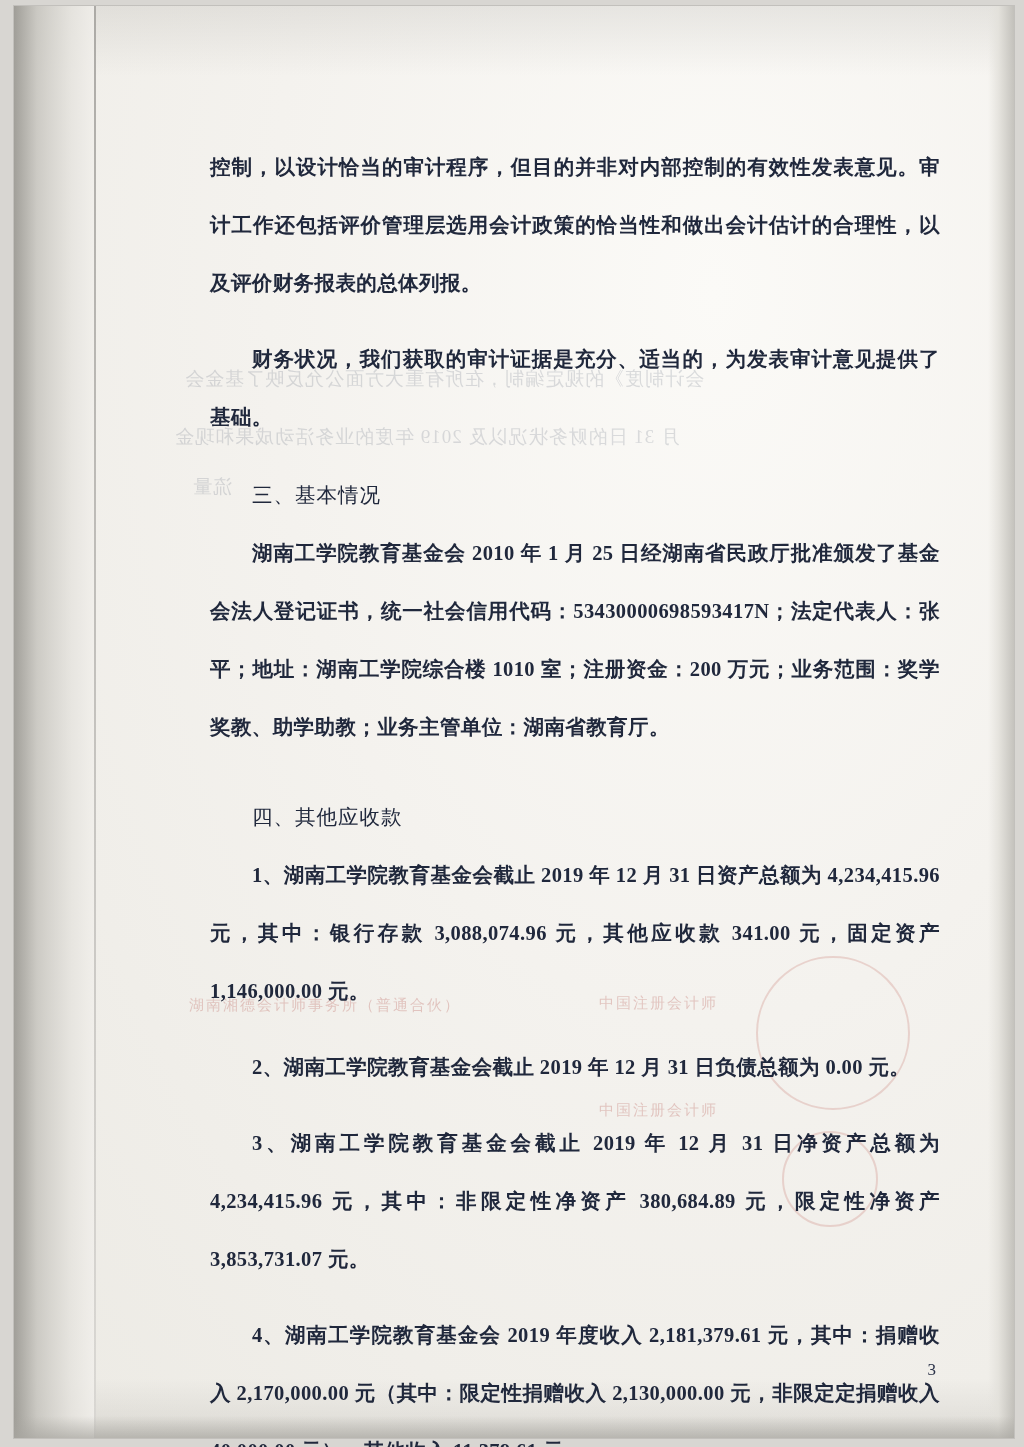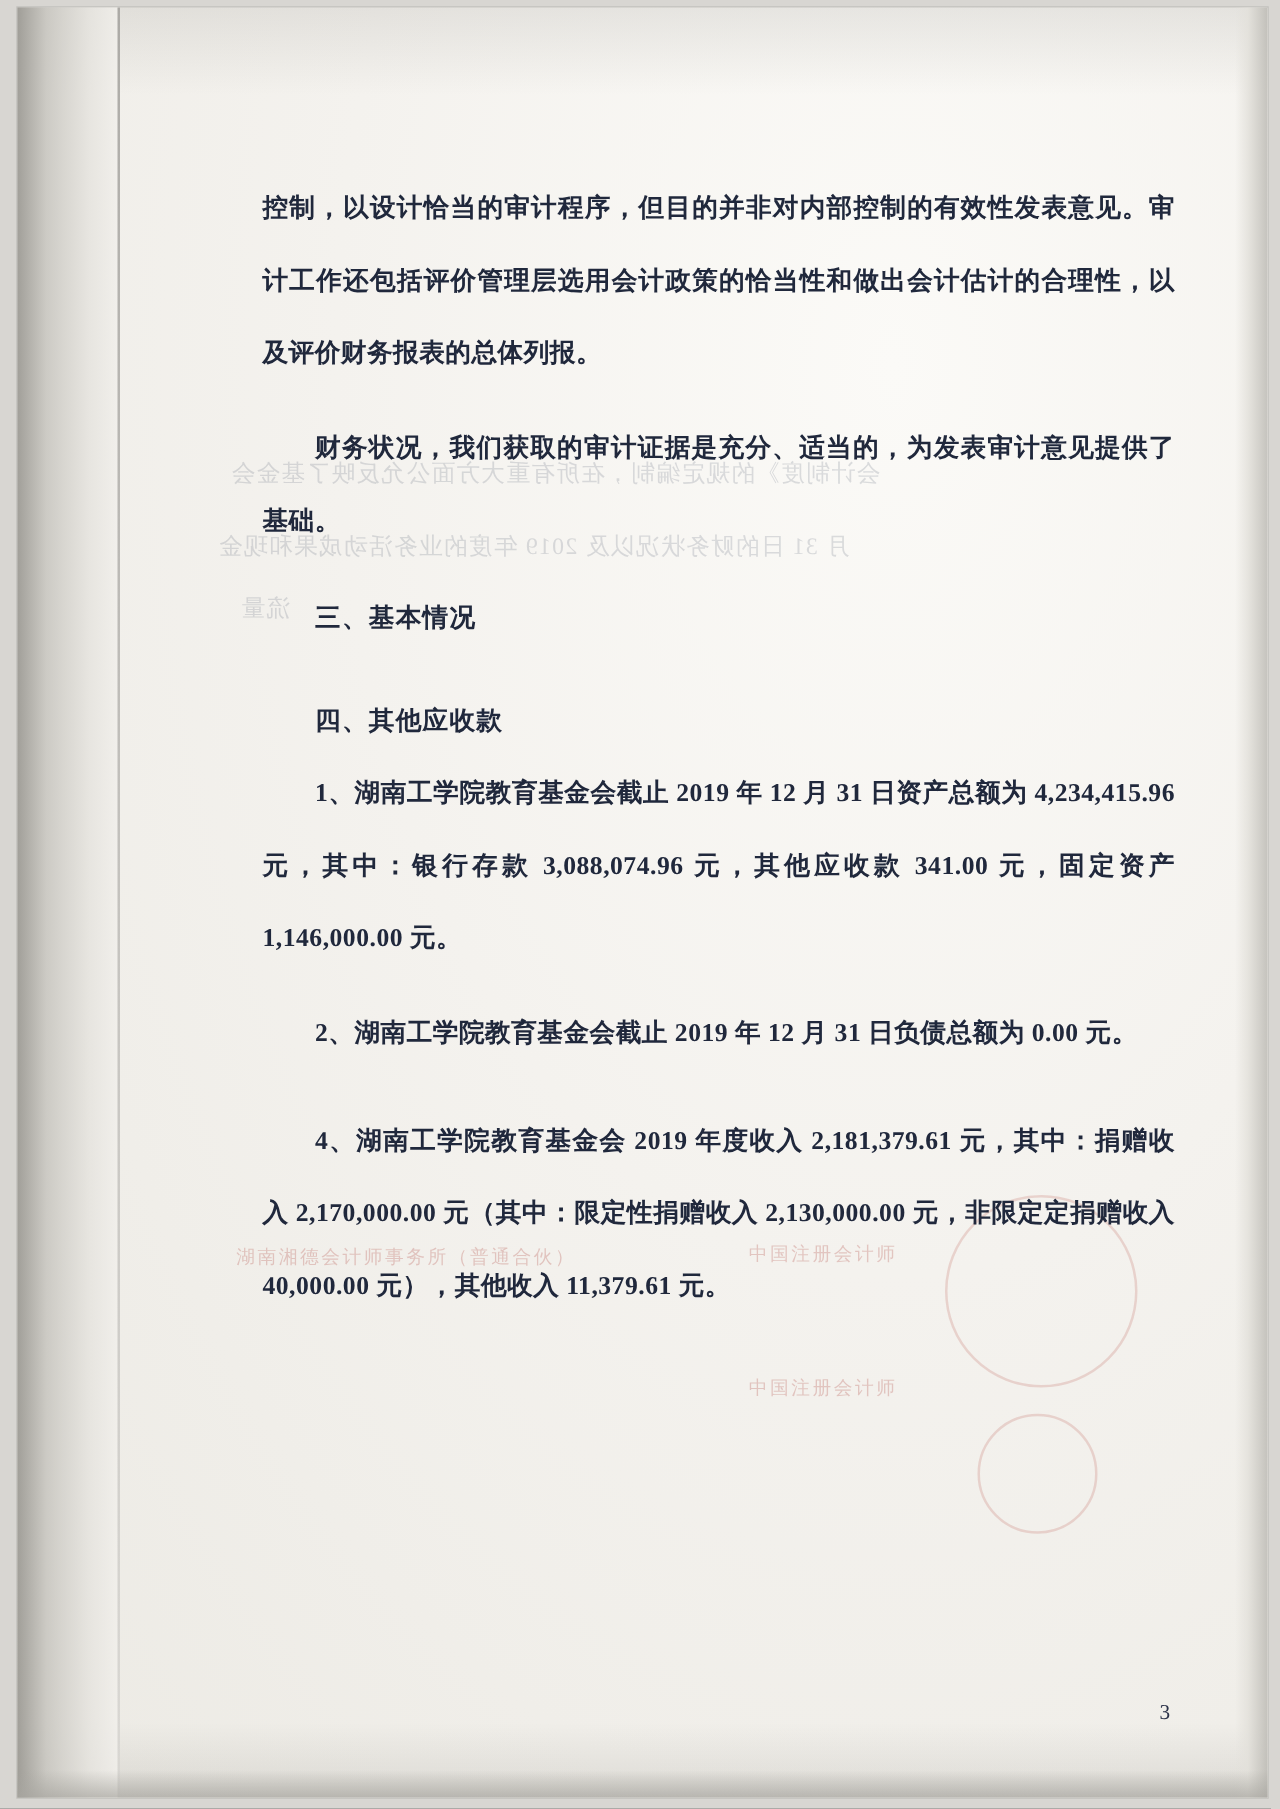--- a/index.html
+++ b/index.html
@@ -104,21 +104,21 @@
     margin: 0 0 8px 0;
     font-size: 20.5px;
     line-height: 58px;
     letter-spacing: 0.4px;
     text-align: justify;
     text-justify: inter-ideograph;
     font-weight: bold;
   }
   p.indent { text-indent: 42px; }
   p.heading {
-    font-weight: bold;
+    font-weight: normal;
     text-indent: 42px;
     margin: 2px 0 0 0;
     letter-spacing: 1px;
   }
   .spacer-sm { height: 10px; }
   .spacer-md { height: 22px; }
   .pageno {
     position: absolute;
     right: 78px;
     bottom: 58px;
@@ -146,25 +146,27 @@
     <div class="stamp" style="left:585px; top:1095px;">中国注册会计师</div>
     <div class="stamp-ring" style="left:742px; top:950px; width:150px; height:150px;"></div>
     <div class="stamp-ring" style="left:768px; top:1125px; width:92px; height:92px;"></div>
 
     <div id="content">
       <p class="para">控制，以设计恰当的审计程序，但目的并非对内部控制的有效性发表意见。审计工作还包括评价管理层选用会计政策的恰当性和做出会计估计的合理性，以及评价财务报表的总体列报。</p>
       <div class="spacer-sm"></div>
       <p class="para indent">财务状况，我们获取的审计证据是充分、适当的，为发表审计意见提供了基础。</p>
       <div class="spacer-sm"></div>
       <p class="para heading">三、基本情况</p>
+      <p class="para indent">湖南工学院教育基金会 2010 年 1 月 25 日经湖南省民政厅批准颁发了基金会法人登记证书，统一社会信用代码：53430000698593417N；法定代表人：张平；地址：湖南工学院综合楼 1010 室；注册资金：200 万元；业务范围：奖学奖教、助学助教；业务主管单位：湖南省教育厅。</p>
       <div class="spacer-md"></div>
       <p class="para heading">四、其他应收款</p>
       <p class="para indent">1、湖南工学院教育基金会截止 2019 年 12 月 31 日资产总额为 4,234,415.96 元，其中：银行存款 3,088,074.96 元，其他应收款 341.00 元，固定资产 1,146,000.00 元。</p>
       <div class="spacer-sm"></div>
       <p class="para indent">2、湖南工学院教育基金会截止 2019 年 12 月 31 日负债总额为 0.00 元。</p>
       <div class="spacer-sm"></div>
+      <p class="para indent">3、湖南工学院教育基金会截止 2019 年 12 月 31 日净资产总额为 4,234,415.96 元，其中：非限定性净资产 380,684.89 元，限定性净资产 3,853,731.07 元。</p>
       <div class="spacer-sm"></div>
       <p class="para indent">4、湖南工学院教育基金会 2019 年度收入 2,181,379.61 元，其中：捐赠收入 2,170,000.00 元（其中：限定性捐赠收入 2,130,000.00 元，非限定定捐赠收入 40,000.00 元），其他收入 11,379.61 元。</p>
     </div>
 
     <div class="pageno">3</div>
   </div>
 </div>
 
 </body></html>

